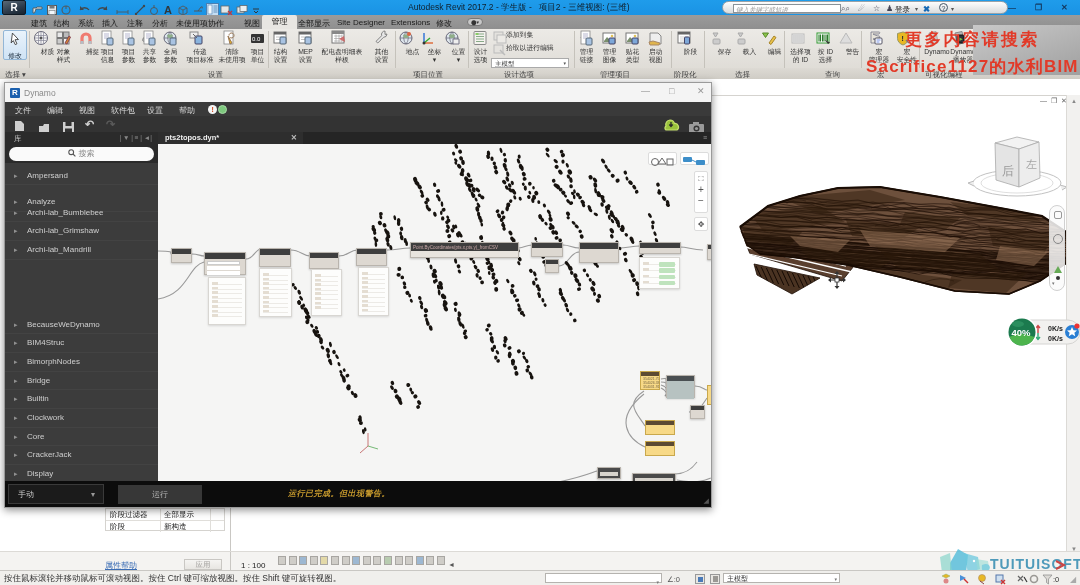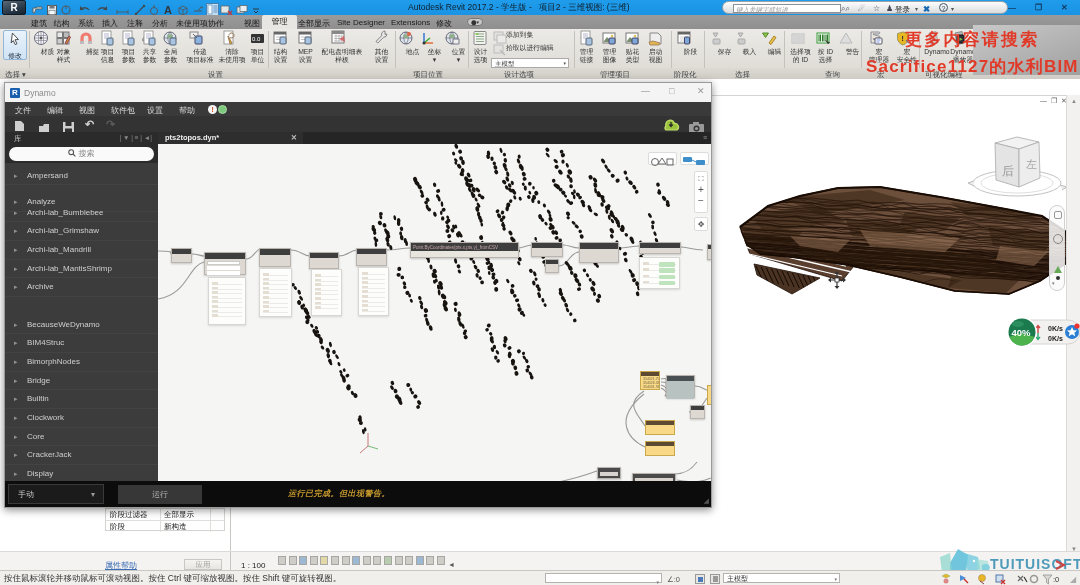--- a/index.html
+++ b/index.html
@@ -755,22 +755,20 @@
           <circle cx="3.2" cy="3.2" r="2.4" fill="none" stroke="#555" stroke-width="1.1"></circle>
           <path d="M5 5l2.4 2.4" stroke="#555" stroke-width="1.1"></path>
         </svg> 搜索</div>
     </div>
   <div class="abs" id="dlib">
       <div class="librow" style="top:3.5px"><span class="arr">▸</span>Ampersand</div>
       <div class="librow" style="top:30px"><span class="arr">▸</span>Analyze</div>
       <div class="librow" style="top:40.8px"><span class="arr">▸</span>Archi-lab_Bumblebee</div>
       <div class="librow" style="top:59.4px"><span class="arr">▸</span>Archi-lab_Grimshaw</div>
       <div class="librow" style="top:78.1px"><span class="arr">▸</span>Archi-lab_Mandrill</div>
-      <div class="librow" style="top:96.8px"><span class="arr">▸</span>Archi-lab_MantisShrimp</div>
-      <div class="librow" style="top:115.4px"><span class="arr">▸</span>Archive</div>
       <div class="librow" style="top:152.7px"><span class="arr">▸</span>BecauseWeDynamo</div>
       <div class="librow" style="top:171.4px"><span class="arr">▸</span>BIM4Struc</div>
       <div class="librow" style="top:190.0px"><span class="arr">▸</span>BimorphNodes</div>
       <div class="librow" style="top:208.7px"><span class="arr">▸</span>Bridge</div>
       <div class="librow" style="top:227.3px"><span class="arr">▸</span>Builtin</div>
       <div class="librow" style="top:246.0px"><span class="arr">▸</span>Clockwork</div>
       <div class="librow" style="top:264.6px"><span class="arr">▸</span>Core</div>
       <div class="librow" style="top:283.2px"><span class="arr">▸</span>CrackerJack</div>
       <div class="librow" style="top:301.9px"><span class="arr">▸</span>Display</div>
     </div>

